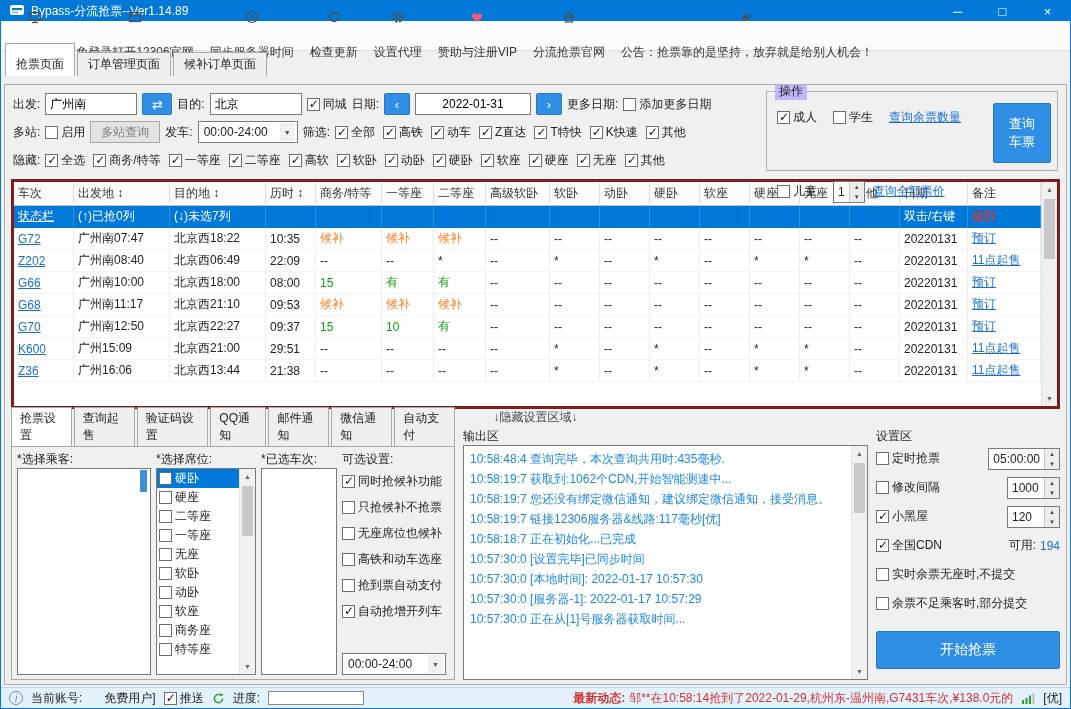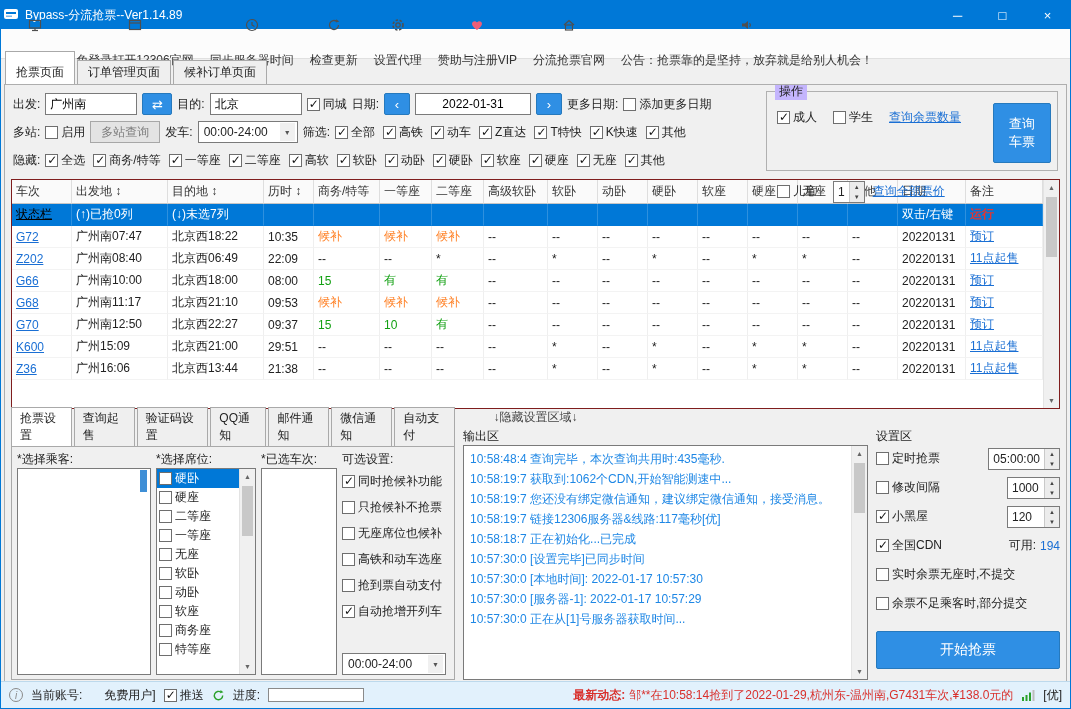--- a/index.html
+++ b/index.html
@@ -1,20 +1,20 @@
 <!DOCTYPE html>
 <html style="--titlebar: #0078D7; --accent: #2F8FE4; --link: #1A6FD4; --sel: #0078D7; --orange: #FF7D1F; --green: #12A012; --red: #E5342E; --log: #1E87E5; --news: #D9302C; --sbarbg: #E2F1FC;"><head>
 <meta charset="utf-8">
 <style>
 *{margin:0;padding:0;box-sizing:border-box;font-family:"Liberation Sans","DejaVu Sans",sans-serif;}
 html,body{width:1071px;height:709px;overflow:hidden;background:#f0f0f0;font-size:12px;color:#222;}
 .app{position:relative;width:1071px;height:709px;border:1px solid var(--titlebar);background:#f0f0f0;overflow:hidden;}
 
 
-.titlebar{height:28px;background:var(--titlebar);display:flex;align-items:center;color:#fff;padding-left:2px;}
+.titlebar{height:20px;background:var(--titlebar);display:flex;align-items:center;color:#fff;padding-left:8px;}
 .titlebar .title{margin-left:6px;font-size:12px;}
 .win-controls{margin-left:auto;display:flex;height:100%;}
 .win-btn{width:45px;height:100%;display:flex;align-items:center;justify-content:center;font-size:13px;cursor:pointer;}
 
 
 .toolbar{height:30px;background:#fcfcfc;border-bottom:1px solid #e0e0e0;display:flex;align-items:center;padding:0 8px;gap:16px;white-space:nowrap;}
 .tool-item{display:flex;align-items:center;gap:20px;cursor:pointer;color:#333;flex-direction:column;}
 .ticon{display:inline-flex;align-items:center;}
 
 
@@ -56,29 +56,29 @@
 
 .opbox{position:absolute;right:8px;top:6px;width:292px;height:80px;border:1px solid #b0b0b0;}
 .opbox .legend{position:absolute;top:-9px;left:8px;background:#c4b5fd;padding:0 4px;color:#222;}
 .opbox-in{display:flex;align-items:center;height:100%;padding:8px 6px 4px 10px;gap:8px;}
 .opcol{display:flex;flex-direction:column;gap:10px;flex:1;}
 .oprow{display:flex;align-items:center;gap:8px;margin-top:45px;}
 .opcb{width:48px;}
 .qbtn{width:58px;height:60px;background:var(--accent);color:#fff;border:1px solid #2679bd;display:flex;align-items:center;justify-content:center;text-align:center;white-space:pre-line;font-size:13px;cursor:pointer;border-radius:2px;}
 
 
-.table-wrap{margin:2px 6px 0 6px;height:230px;background:#fff;border:1px solid #7f1d1d;display:flex;flex:none;overflow:hidden;}
+.table-wrap{margin:2px 6px 0 6px;height:230px;background:#fff;border:3px solid #7f1d1d;display:flex;flex:none;overflow:hidden;}
 .tbl{flex:1;overflow:hidden;}
 .trow{display:grid;grid-template-columns:60px 96px 96px 50px 66px 52px 52px 64px 50px 50px 50px 50px 50px 50px 50px 68px 1fr;}
 .tcell{height:22px;display:flex;align-items:center;padding:0 4px;border-right:1px solid #efefef;border-bottom:1px solid #f3f3f3;white-space:nowrap;overflow:hidden;}
 .thead .tcell{height:24px;background:#fafafa;border-right:1px solid #dedede;border-bottom:1px solid #c6c6c6;color:#333;cursor:pointer;}
 .trow.sel{background:var(--sel);color:#fff;}
 .trow.sel .tcell{border-right-color:rgba(255,255,255,.18);border-bottom-color:var(--sel);}
 .c-link{color:var(--link);text-decoration:underline;cursor:pointer;}
-.c-wlink{color:#000000;text-decoration:underline;cursor:pointer;}
+.c-wlink{color:#ffffff;text-decoration:underline;cursor:pointer;}
 .c-orange{color:var(--orange);}
 .c-green{color:var(--green);}
 .c-red{color:var(--red);font-weight:bold;}
 
 
 .sbar{width:16px;background:#f0f0f0;border-left:1px solid #e3e3e3;display:flex;flex-direction:column;flex:none;cursor:pointer;}
 .sbar.thin{width:11px;position:absolute;top:1px;right:1px;bottom:1px;border-left:none;background:transparent;}
 .sarr{height:15px;display:flex;align-items:center;justify-content:center;background:#f0f0f0;}
 .sarr.up::after{content:"▲";font-size:7px;color:#666;}
 .sarr.dn::after{content:"▼";font-size:7px;color:#666;}
@@ -119,21 +119,21 @@
 .log-line{color:var(--log);line-height:20px;white-space:nowrap;overflow:hidden;}
 
 
 .set-panel{width:184px;display:flex;flex-direction:column;flex:none;}
 .srow{display:flex;align-items:center;justify-content:space-between;height:27px;margin-bottom:2px;flex:none;}
 .avail{display:flex;gap:4px;align-items:center;}
 .availv{color:var(--link);}
 .startbtn{margin-top:12px;height:38px;background:var(--accent);color:#fff;border:1px solid #2679bd;display:flex;align-items:center;justify-content:center;font-size:14px;cursor:pointer;border-radius:2px;}
 
 
-.statusbar{position:absolute;left:0;right:0;bottom:0;height:27px;background:var(--sbarbg);border-top:1px solid #bdd9ec;display:flex;align-items:center;padding:0 8px;gap:8px;white-space:nowrap;overflow:hidden;}
+.statusbar{position:absolute;left:0;right:0;bottom:0;height:21px;background:var(--sbarbg);border-top:1px solid #bdd9ec;display:flex;align-items:center;padding:0 8px;gap:8px;white-space:nowrap;overflow:hidden;}
 .info-ic{width:14px;height:14px;border:1px solid #8a8a8a;border-radius:50%;color:#8a8a8a;display:inline-flex;align-items:center;justify-content:center;font-size:10px;font-style:italic;flex:none;}
 .info-ic::after{content:"i";}
 .acctv{margin-left:14px;}
 .pbar{width:96px;height:14px;border:1px solid #8a8a8a;background:#fff;display:inline-block;}
 .news{margin-left:auto;color:var(--news);display:flex;gap:4px;overflow:hidden;}
 .news .nlabel{font-weight:bold;}
 .signal{display:inline-flex;align-items:flex-end;flex:none;}
 </style>
 </head>
 <body>

